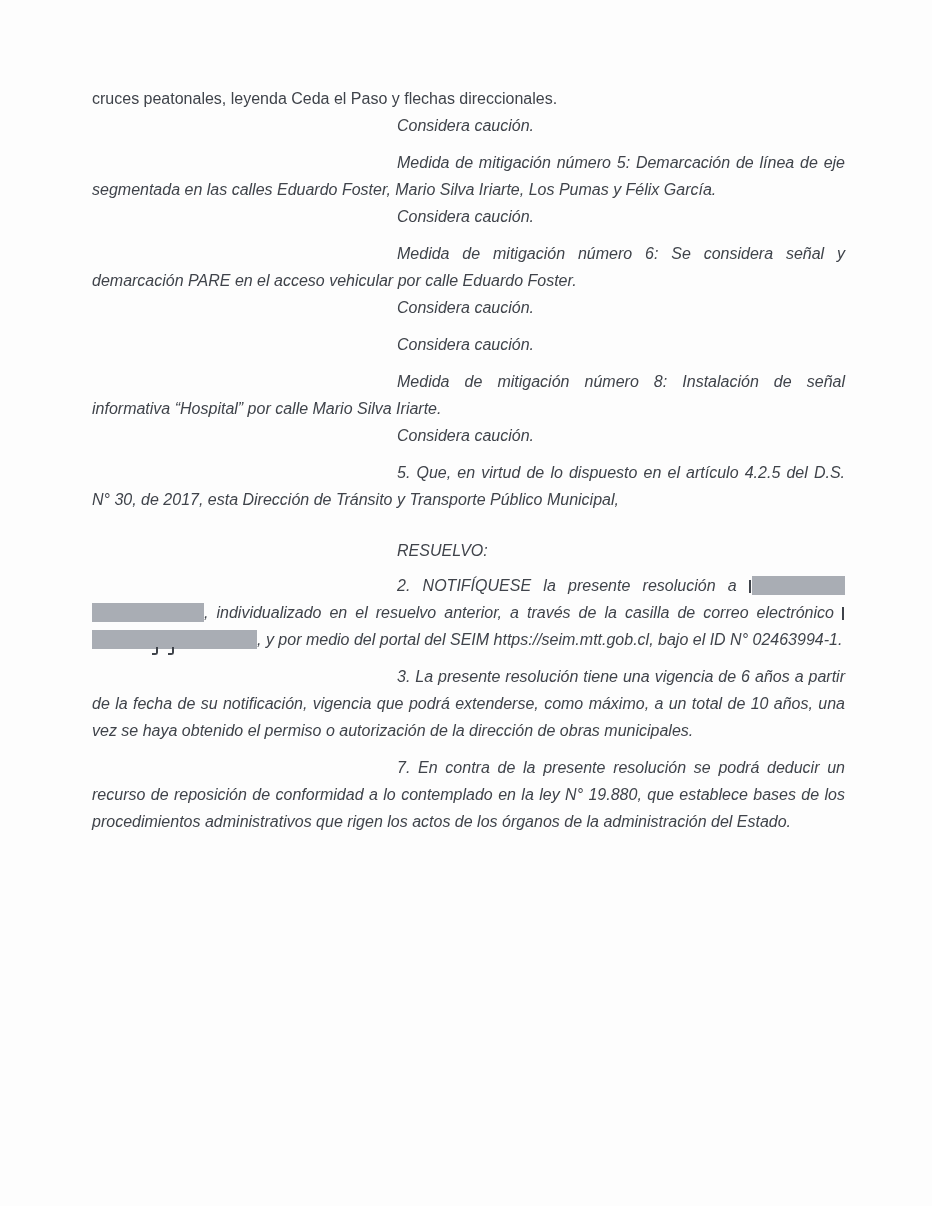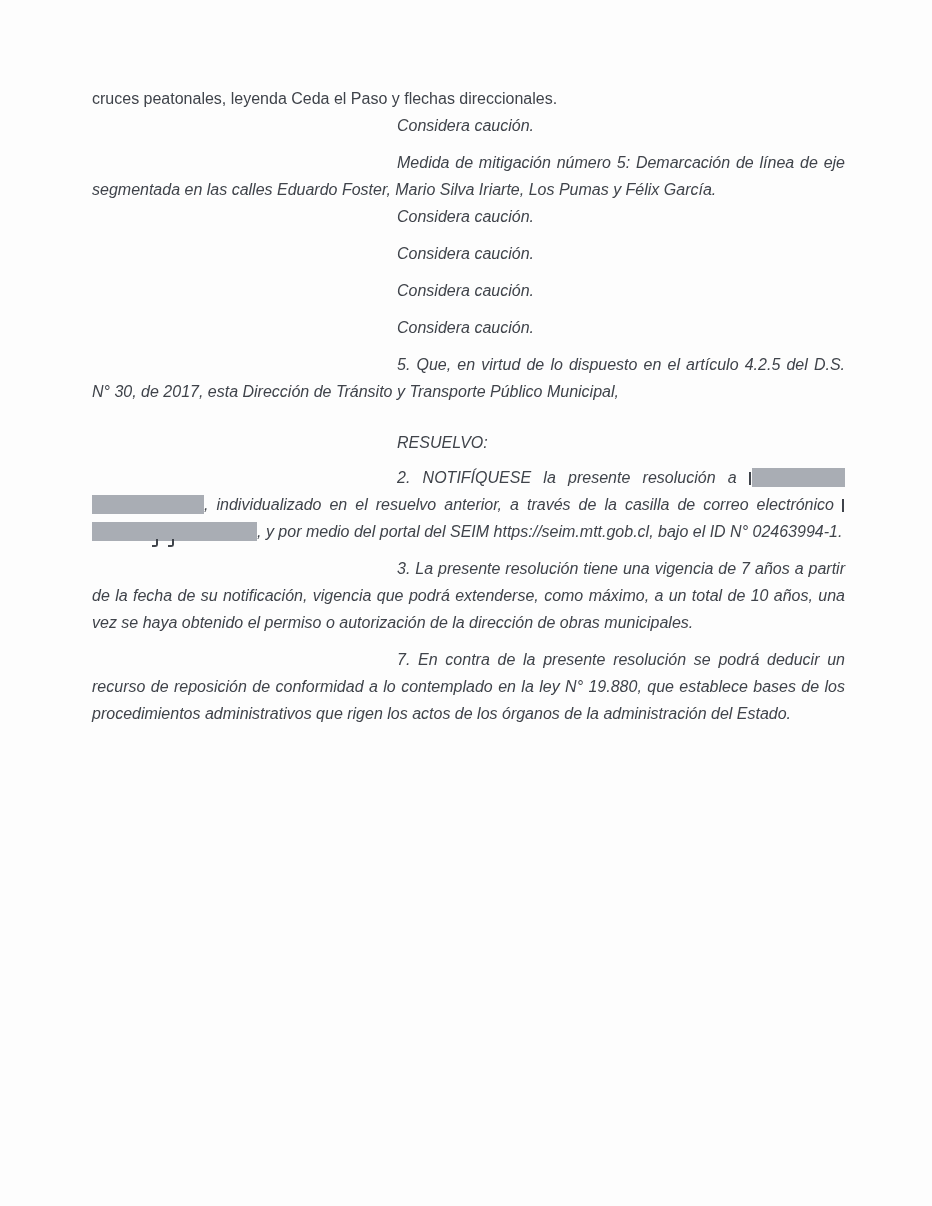--- a/index.html
+++ b/index.html
@@ -51,34 +51,36 @@
   <main class="content">
 
     <p>cruces peatonales, leyenda Ceda el Paso y flechas direccionales.</p>
 
     <p class="indent gap">Considera caución.</p>
 
     <p class="indent">Medida de mitigación número 5: Demarcación de línea de eje segmentada en las calles Eduardo Foster, Mario Silva Iriarte, Los Pumas y Félix García.</p>
 
     <p class="indent gap">Considera caución.</p>
 
+    <p class="indent">Medida de mitigación número 6: Se considera señal y demarcación PARE en el acceso vehicular por calle Eduardo Foster.</p>
 
     <p class="indent gap">Considera caución.</p>
 
 
     <p class="indent gap">Considera caución.</p>
 
+    <p class="indent">Medida de mitigación número 8: Instalación de señal informativa “Hospital” por calle Mario Silva Iriarte.</p>
 
     <p class="indent gap">Considera caución.</p>
 
     <p class="indent gap-sm">5. Que, en virtud de lo dispuesto en el artículo 4.2.5 del D.S. N° 30, de 2017, esta Dirección de Tránsito y Transporte Público Municipal,</p>
 
     <p class="indent resuelvo-heading">RESUELVO:</p>
 
 
     <p class="indent gap"><span>2. NOTIFÍQUESE la presente resolución a </span><span class="peek"></span><span class="redact" style="width: 93px;"></span> <span class="redact" style="width: 112px;"></span><span>, individualizado en el resuelvo anterior, a través de la casilla de correo electrónico </span><span class="peek"></span><span class="redact" style="width: 165px;"><span class="descender d1"></span><span class="descender d2"></span></span><span>, y por medio del portal del SEIM https://seim.mtt.gob.cl, bajo el ID N° 02463994-1.</span></p>
 
-    <p class="indent gap">3. La presente resolución tiene una vigencia de 7 años a partir de la fecha de su notificación, vigencia que podrá extenderse, como máximo, a un total de 10 años, una vez se haya obtenido el permiso o autorización de la dirección de obras municipales.</p>
+    <p class="indent gap">3. La presente resolución tiene una vigencia de 6 años a partir de la fecha de su notificación, vigencia que podrá extenderse, como máximo, a un total de 10 años, una vez se haya obtenido el permiso o autorización de la dirección de obras municipales.</p>
 
     <p class="indent">7. En contra de la presente resolución se podrá deducir un recurso de reposición de conformidad a lo contemplado en la ley N° 19.880, que establece bases de los procedimientos administrativos que rigen los actos de los órganos de la administración del Estado.</p>
 
   </main>
 </div>
 
 </body></html>

